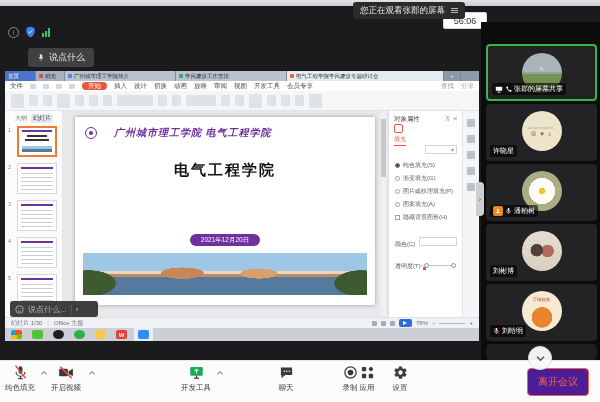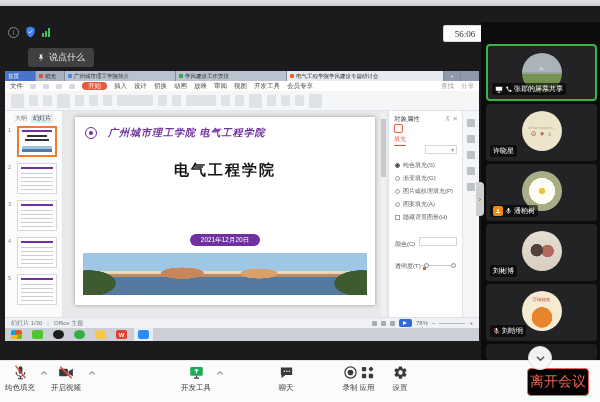--- a/index.html
+++ b/index.html
@@ -39,21 +39,21 @@
   .titem{position:absolute;left:3px;width:52px;height:33px;}
   .tnum{position:absolute;left:0;top:1px;font-size:5.5px;color:#8a8a8a;}
   .tbox{position:absolute;left:9px;top:0;width:40px;height:31px;background:#fff;border:1px solid #d5d7db;box-sizing:border-box;}
   .tbox.sel{border:2px solid #f07b2f;}
   .tlines{position:absolute;left:3px;right:3px;top:9px;bottom:3px;
           background:repeating-linear-gradient(180deg,#c9cdd4 0 1px,transparent 1px 4px);}
   .tbar{position:absolute;left:3px;top:3px;right:3px;height:2px;background:#7030a0;}
   
   .slidearea{left:58px;top:0;width:325px;height:206px;}
   .slide{left:12px;top:6px;width:300px;height:188px;background:#fff;box-shadow:0 0 4px rgba(0,0,0,.35);}
-  .sc-head{left:10px;top:9px;gap:11px;}
+  .sc-head{left:10px;top:9px;gap:17px;}
   .logo{width:12px;height:12px;border:1.5px solid #7030a0;border-radius:50%;box-sizing:border-box;
         display:flex;align-items:center;justify-content:center;}
   .logo i{width:4px;height:4px;background:#7030a0;border-radius:50%;}
   .school{font-family:"Liberation Serif","DejaVu Serif",serif;font-style:italic;font-weight:bold;
           color:#7030a0;font-size:10px;letter-spacing:1px;white-space:nowrap;}
   .stitle{left:0;width:300px;text-align:center;font-weight:bold;color:#141414;font-size:15px;letter-spacing:2px;}
   .spres{left:0;width:300px;text-align:center;color:#4a4a4a;font-size:8px;}
   .sdate{left:115px;top:117px;width:70px;height:12px;background:#7030a0;border-radius:7px;color:#fff;
          font-size:6.5px;display:flex;align-items:center;justify-content:center;}
   .photo{left:8px;top:136px;width:284px;height:42px;
@@ -115,46 +115,54 @@
   .badge{width:10px;height:10px;background:#f08718;border-radius:2px;display:flex;align-items:center;justify-content:center;flex:0 0 auto;}
   .handle{left:476px;top:182px;width:8px;height:34px;background:#cfcfcf;border-radius:0 4px 4px 0;z-index:5;
           display:flex;align-items:center;justify-content:center;color:#555;font-size:7px;}
   .scrollcircle{left:528px;top:346px;width:24px;height:24px;background:rgba(250,250,250,.96);border:1px solid #ddd;
                 border-radius:50%;z-index:30;display:flex;align-items:center;justify-content:center;box-sizing:border-box;}
   
   #toolbar{left:0;top:360px;width:600px;height:42px;background:#fbfbfc;border-top:1px solid #e8e8e8;box-sizing:border-box;z-index:10;}
   .tb{position:absolute;top:4px;width:40px;display:flex;flex-direction:column;align-items:center;gap:3px;}
   .tb .lbl{font-size:7.5px;color:#3f3f43;white-space:nowrap;}
   .caret{position:absolute;top:9px;}
-  .leave{left:527px;top:7px;width:60px;height:26px;border:1px solid #f4604f;border-radius:4px;background:#000000;
-         color:#f4604f;font-size:14px;display:flex;align-items:center;justify-content:center;}
+  .leave{left:527px;top:7px;width:60px;height:26px;border:1px solid #f4604f;border-radius:4px;background:#4c1d95;
+         color:#f4604f;font-size:10px;display:flex;align-items:center;justify-content:center;}
 </style>
 </head>
 <body>
 
 <div id="app">
 
   <div class="abs sliver"></div>
 
+  <div class="abs flex tooltip">
+    <span>您正在观看张郡的屏幕</span>
+    <span class="bars">
+        <i></i>
+        <i></i>
+        <i></i>
+      </span>
+  </div>
 
   <div class="abs" style="left:8px;top:27px;width:11px;height:11px;border:1px solid #8a8a8a;border-radius:50%;
        color:#8a8a8a;font-size:7px;display:flex;align-items:center;justify-content:center;box-sizing:border-box;">i</div>
   <div class="abs" style="left:25px;top:26px;">
     <svg width="11" height="12" viewBox="0 0 24 26">
         <path d="M12 1l9 3.5V12c0 6-4 10.5-9 13-5-2.5-9-7-9-13V4.5z" fill="#3f7ef0"></path>
         <path d="M7.5 12l3 3 5.5-6" stroke="#fff" stroke-width="2" fill="none"></path>
       </svg>
   </div>
   <div class="abs flex" style="left:42px;top:28px;gap:1px;align-items:flex-end;height:9px;">
     <i style="width:2px;height:4px;background:#3fc463;"></i>
     <i style="width:2px;height:6px;background:#3fc463;"></i>
     <i style="width:2px;height:9px;background:#3fc463;"></i>
   </div>
 
-  <div class="abs flex wbtn" style="left:443px;top:25px;width:42px;justify-content:center;font-family:Liberation Serif, serif;">56:06</div>
+  <div class="abs flex wbtn" style="left:443px;top:12px;width:42px;justify-content:center;">56:06</div>
   <div class="abs flex wbtn" style="left:490px;top:25px;width:76px;gap:3px;padding:0 4px;box-sizing:border-box;">
     <span>
       <svg width="10" height="9" viewBox="0 0 24 24">
           <rect x="2" y="4" width="13" height="16" rx="1" fill="#4a4a4e"></rect>
           <rect x="17" y="4" width="5" height="7" rx="1" fill="#3bb24a"></rect>
           <rect x="17" y="13" width="5" height="7" rx="1" fill="#9a9a9e"></rect>
         </svg>
     </span>
     <span style="font-size:8.5px;">演讲者视图</span>
     <span>
@@ -393,20 +401,33 @@
       <span class="ticon" style="left:48px;background:#1c1c1c;border-radius:50%;"></span>
       <span class="ticon" style="left:69px;background:#2fae49;border-radius:50%;"></span>
       <span class="ticon" style="left:90px;background:#f6c84c;"></span>
       <span class="ticon" style="left:111px;background:#e64034;color:#fff;font-size:6px;font-weight:bold;
         display:flex;align-items:center;justify-content:center;">W</span>
       <span class="abs" style="left:129px;top:0;width:19px;height:13px;background:#e9eef6;"></span>
       <span class="ticon" style="left:133px;background:#2d8cff;"></span>
     </div>
   </div>
 
+  <div class="abs flex chatpill">
+    <span>
+      <svg width="9" height="9" viewBox="0 0 24 24">
+          <circle cx="12" cy="12" r="10" fill="none" stroke="#c9c9c9" stroke-width="2"></circle>
+          <circle cx="8.5" cy="10" r="1.3" fill="#c9c9c9"></circle>
+          <circle cx="15.5" cy="10" r="1.3" fill="#c9c9c9"></circle>
+          <path d="M8 15c1 1.5 2.5 2.2 4 2.2s3-.7 4-2.2" stroke="#c9c9c9" stroke-width="1.8" fill="none"></path>
+        </svg>
+    </span>
+    <span>说点什么...</span>
+    <span class="cdiv"></span>
+    <span style="color:#ccc;">‹</span>
+  </div>
 
   <div class="abs" id="sidebar">
 
     <div class="tile active" style="top:22px;">
       <div class="avatar av-land">
           <span style="margin-top:-8px;">^</span>
         </div>
       <div class="namepill">
         <span>
           <svg width="8" height="7" viewBox="0 0 24 22">

